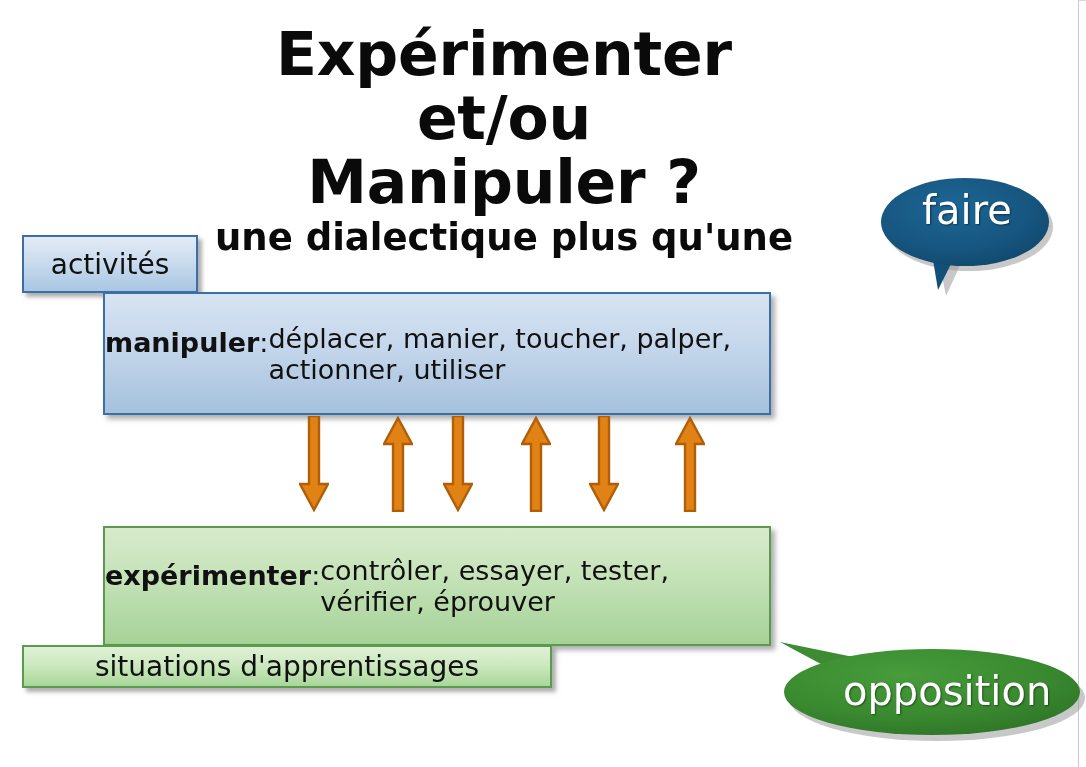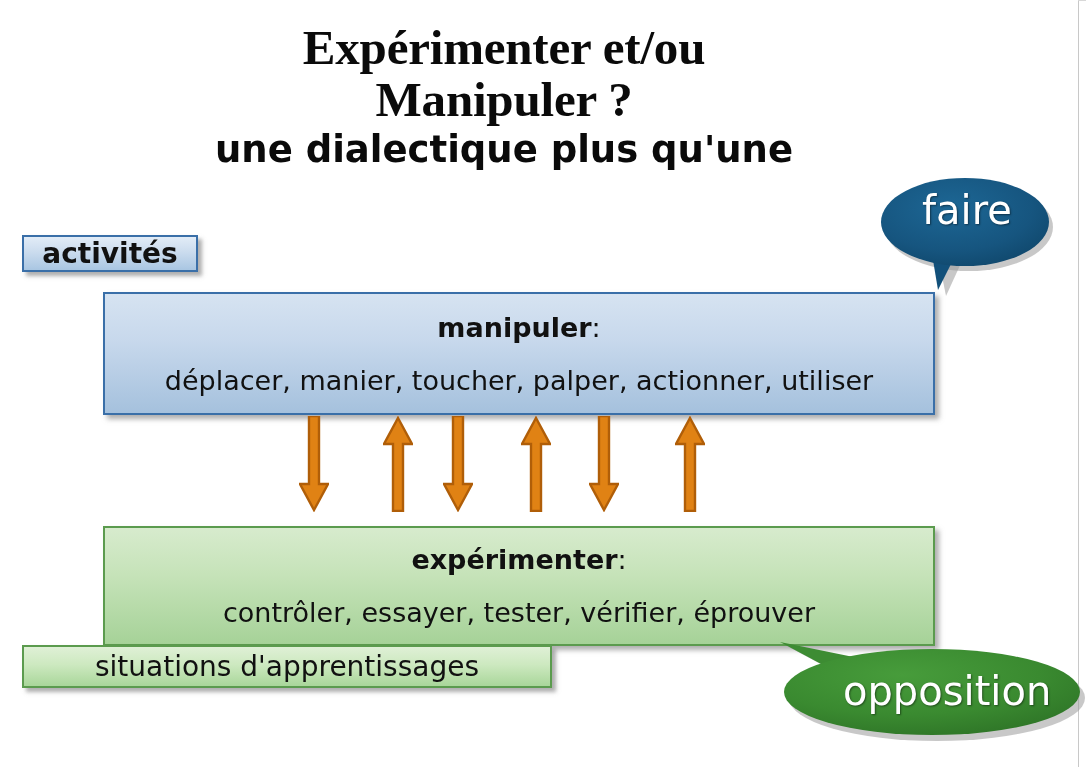--- a/index.html
+++ b/index.html
@@ -36,25 +36,24 @@
   
   #title-block {
     position: absolute;
     left: 180px;
     top: 22px;
     width: 648px;
     text-align: center;
     color: #0a0a0a;
   }
   #title-main {
-    font-size: 49px;
+    font-size: 60px;
     font-weight: bold;
     line-height: 1.07;
     letter-spacing: -0.2px;
-    font-family: Liberation Serif, serif;
   }
   #title-sub {
     font-size: 37px;
     font-weight: bold;
     line-height: 1.12;
     margin-top: 2px;
   }
 
   
   .tag {
@@ -64,42 +63,41 @@
     align-items: center;
     justify-content: center;
     font-size: 28px;
     color: #111111;
     box-shadow: 4px 4px 4px rgba(110,110,110,0.55);
   }
   #tag-activites {
     left: 22px;
     top: 235px;
     width: 176px;
-    height: 37px;
+    height: 58px;
     border: 2px solid #3a6fa8;
     background: linear-gradient(to bottom, #e2ecf7 0%, #cbdcee 45%, #a9c6e2 100%);
-    font-weight: bold;
   }
   #tag-situations {
     left: 22px;
     top: 645px;
     width: 530px;
     height: 43px;
     border: 2px solid #5b9b4e;
     background: linear-gradient(to bottom, #dff0d6 0%, #cde9c0 45%, #a9d69a 100%);
   }
 
   
   .concept-box {
     position: absolute;
     box-sizing: border-box;
     left: 103px;
-    width: 832px;
+    width: 668px;
     display: flex;
-    flex-direction: column;
+    flex-direction: row;
     align-items: center;
     justify-content: center;
     color: #111111;
     box-shadow: 4px 4px 5px rgba(120,120,120,0.6);
   }
   #box-manipuler {
     top: 292px;
     height: 123px;
     border: 2px solid #3a6fa8;
     background: linear-gradient(to bottom, #d6e3f1 0%, #c7d8ec 40%, #a5c1dd 100%);

